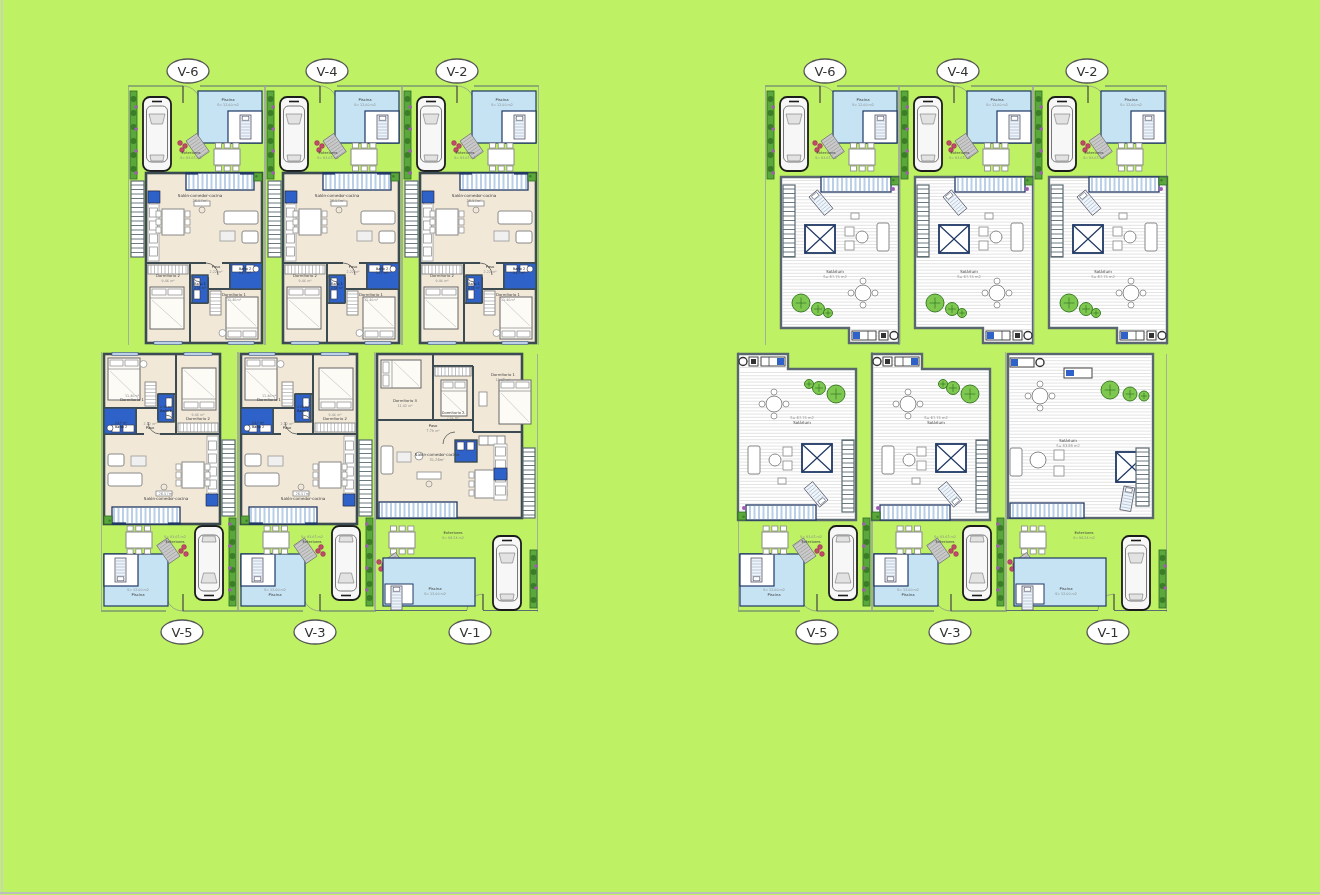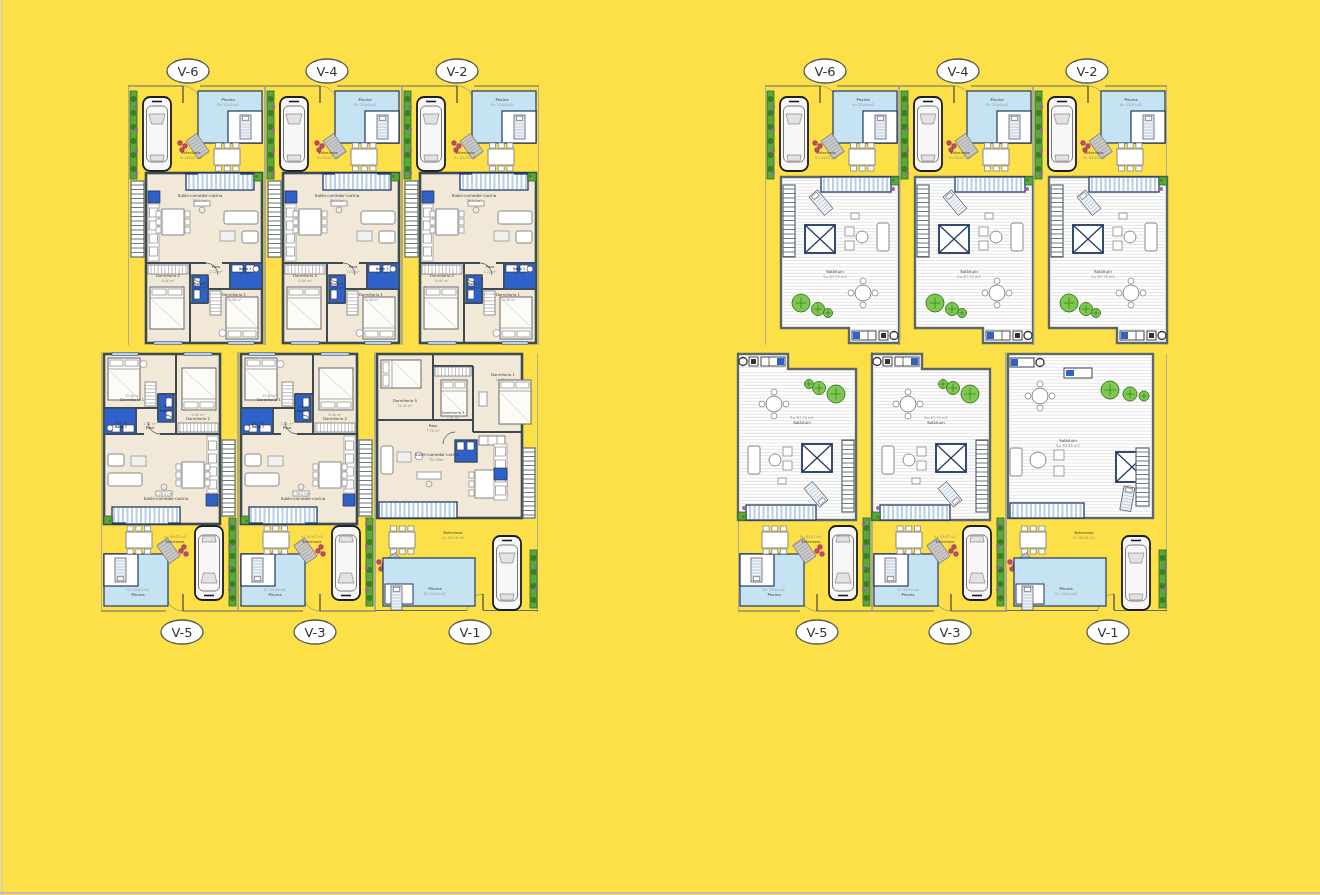--- a/index.html
+++ b/index.html
@@ -1,16 +1,16 @@
 <!DOCTYPE html>
 <html><head>
 <meta charset="utf-8">
 <style>
   html,body{margin:0;padding:0;background:#ffffff;}
-  .sheet{position:relative;width:1320px;height:895px;background:#fde047;overflow:hidden;
+  .sheet{position:relative;width:1320px;height:895px;background:#bef264;overflow:hidden;
          font-family:"DejaVu Sans",sans-serif;}
   svg text{font-family:"DejaVu Sans",sans-serif;}
 </style>
 </head>
 <body>
 
 <div class="sheet">
   <svg id="plan-svg" width="1320" height="895" viewBox="0 0 1320 895">
       <g transform="translate(128,85)">
         <g>

